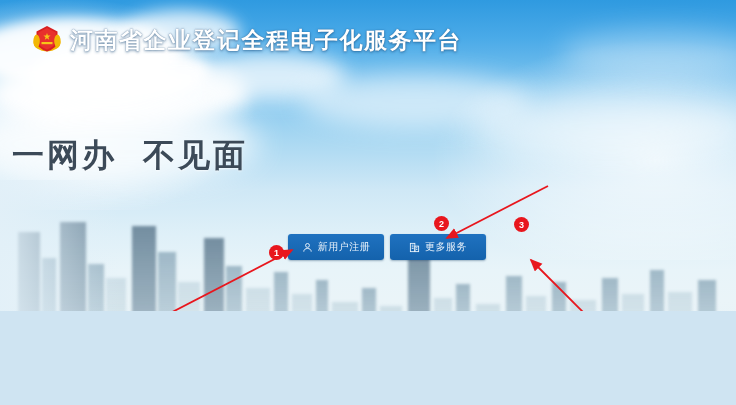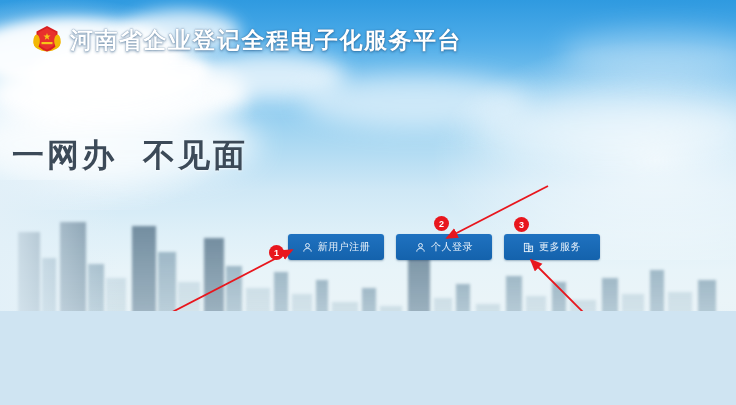--- a/index.html
+++ b/index.html
@@ -133,21 +133,21 @@
     letter-spacing:3px;
     text-shadow:0 1px 2px rgba(255,255,255,.65);
     font-family:"Liberation Sans","DejaVu Sans",sans-serif;
     margin-left:12px;
   }
   .headline .gap { display:inline-block; width:26px; }
 
   
   .btnrow {
     position:absolute; left:288px; top:234px; z-index:7;
-    display:flex; gap:12px;
+    display:flex; gap:6px;
   }
   .btn {
     width:96px; height:26px;
     background:linear-gradient(180deg,#1f72c0 0%, #1462ac 100%);
     border-radius:3px;
     display:flex; align-items:center; justify-content:center; gap:5px;
     color:#eaf3fb; font-size:10px; letter-spacing:.5px;
     box-shadow:0 1px 2px rgba(10,50,90,.35);
     cursor:pointer;
     font-family:"Liberation Sans","DejaVu Sans",sans-serif;
@@ -253,29 +253,20 @@
     <div class="btn">
       <span class="ic">
         <svg width="11" height="11" viewBox="0 0 16 16" fill="none" stroke="#eaf3fb" stroke-width="1.4">
           <circle cx="8" cy="5" r="2.8"></circle>
             <path d="M2.6 14c0-3 2.4-4.6 5.4-4.6S13.4 11 13.4 14"></path>
         </svg>
       </span>
       <span class="lbl">新用户注册</span>
     </div>
 
-    <div class="btn">
-      <span class="ic">
-        <svg width="11" height="11" viewBox="0 0 16 16" fill="none" stroke="#eaf3fb" stroke-width="1.4">
-          <circle cx="8" cy="5" r="2.8"></circle>
-            <path d="M2.6 14c0-3 2.4-4.6 5.4-4.6S13.4 11 13.4 14"></path>
-        </svg>
-      </span>
-      <span class="lbl">个人登录</span>
-    </div>
 
     <div class="btn">
       <span class="ic">
         <svg width="11" height="11" viewBox="0 0 16 16" fill="none" stroke="#eaf3fb" stroke-width="1.3">
           <rect x="2" y="2" width="6.5" height="12"></rect>
           <rect x="8.5" y="6" width="5.5" height="8"></rect>
           <path d="M4 4.6h2.6M4 7h2.6M4 9.4h2.6M10.2 8.4h2M10.2 10.8h2"></path>
         </svg>
       </span>
       <span class="lbl">更多服务</span>

